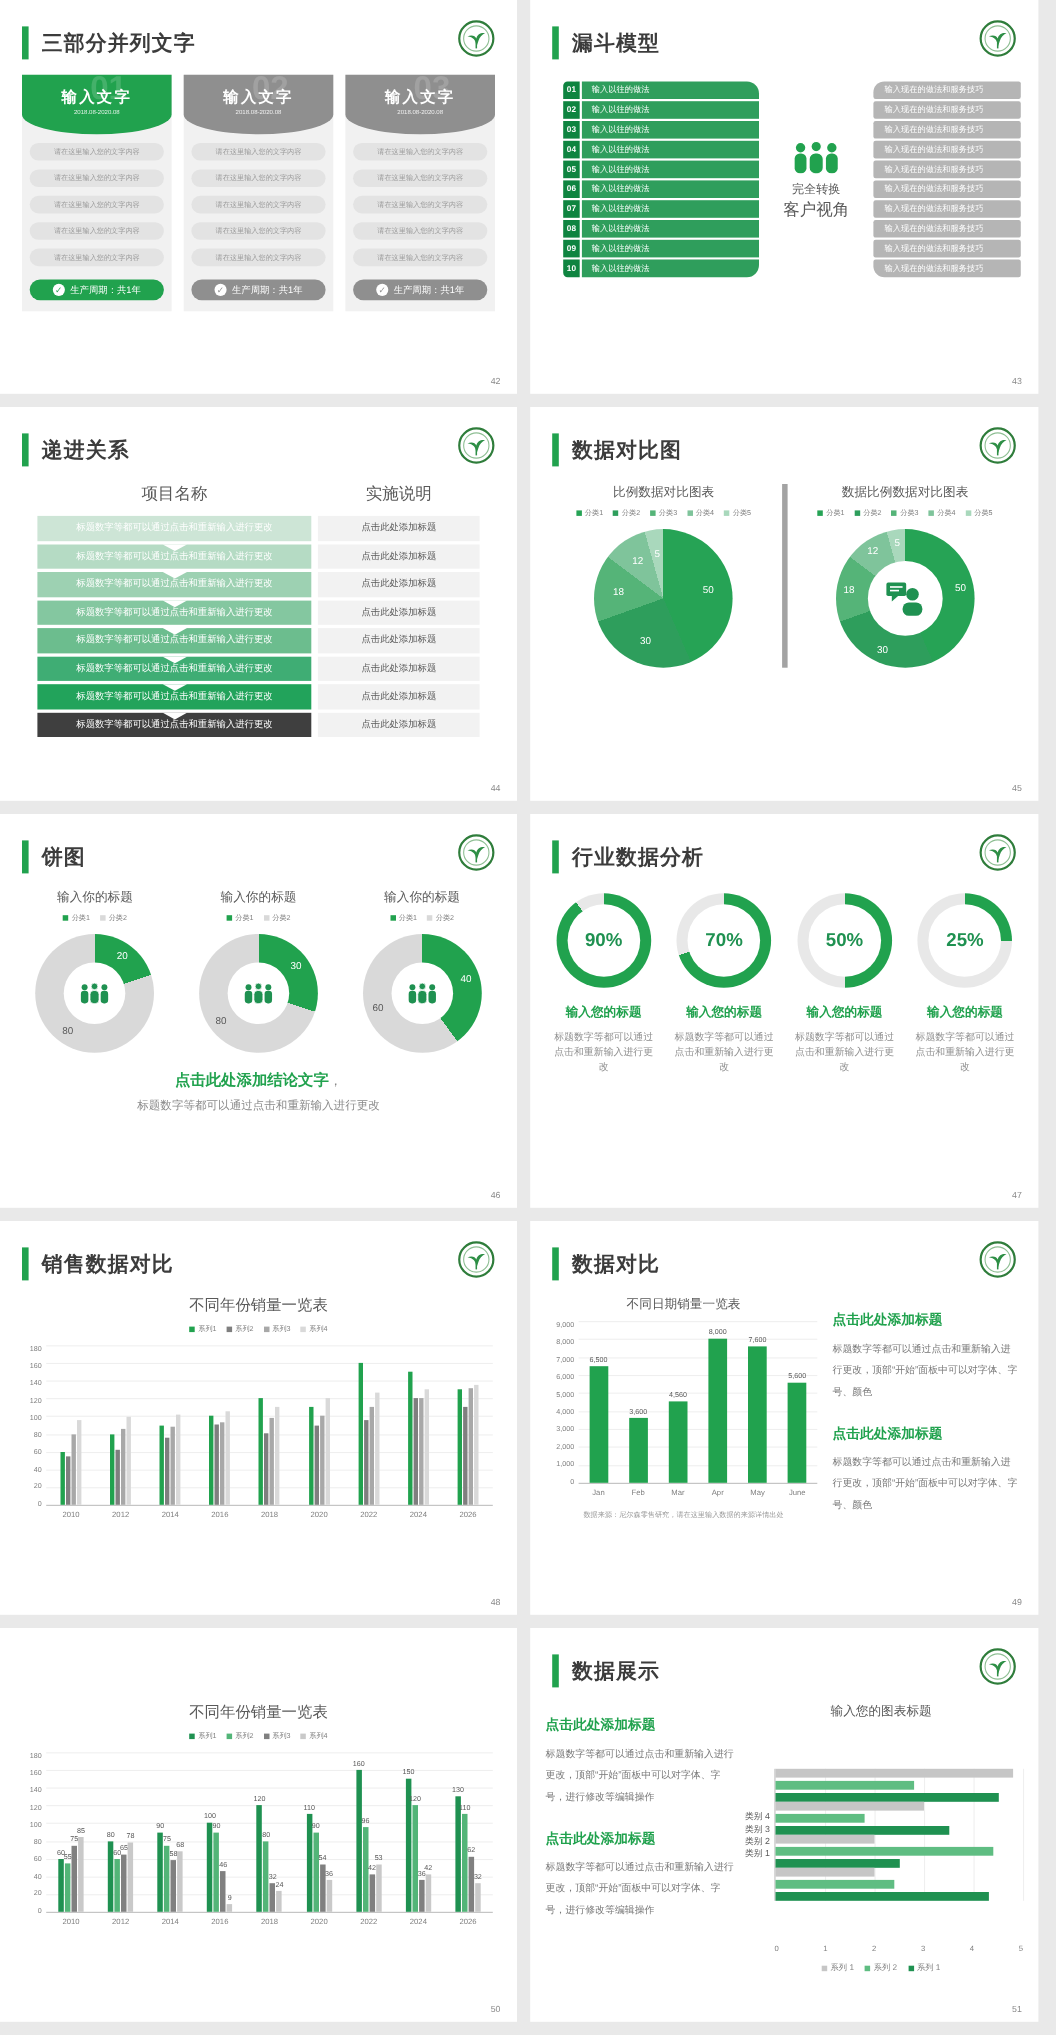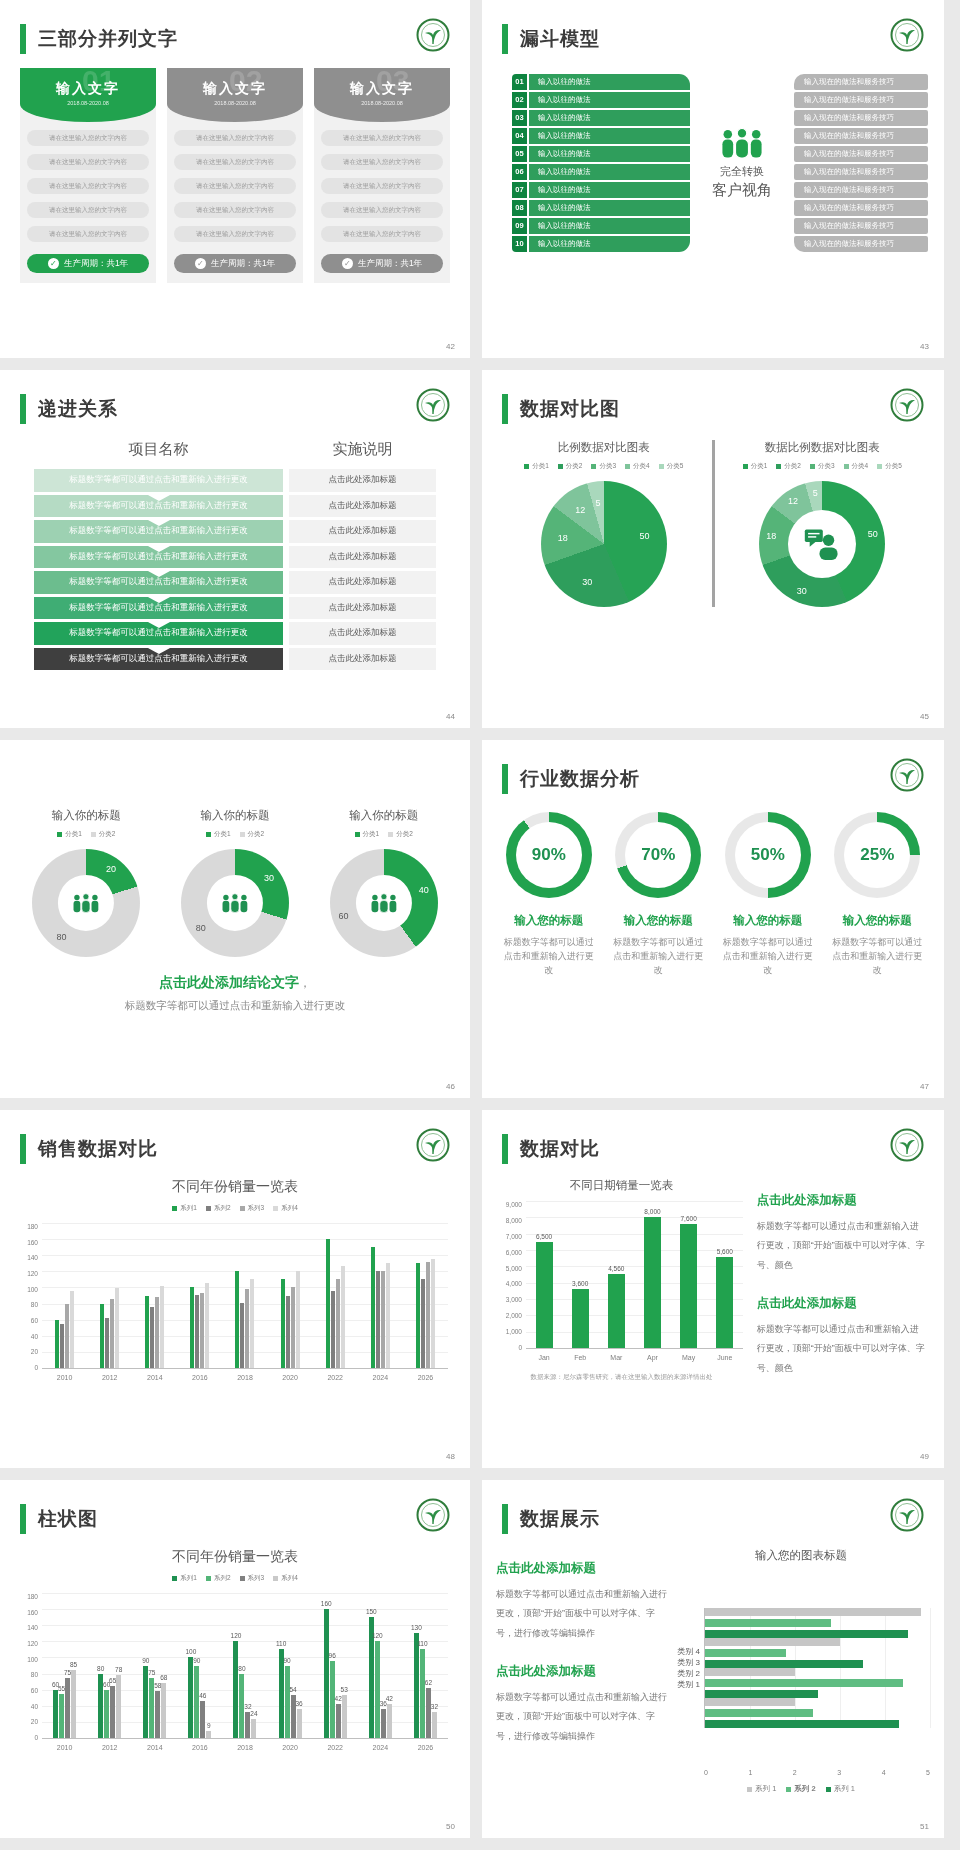--- a/index.html
+++ b/index.html
@@ -64,21 +64,21 @@
   .pl { width:62%; position:relative; color:#fff; font-size:8.5px; display:flex;
         align-items:center; justify-content:center; }
   .pl .notch { position:absolute; top:0; left:50%; transform:translateX(-50%); width:0; height:0;
         border-left:11px solid transparent; border-right:11px solid transparent; border-top:6px solid #fff; }
   .pr { flex:1; background:#f2f2f2; color:#595959; font-size:8.5px; display:flex;
         align-items:center; justify-content:center; }
 
   
   .dc { display:flex; padding:2px 14px 0; }
   .dhalf { flex:1; display:flex; flex-direction:column; align-items:center; }
-  .dhalf + .dhalf { border-left:3px solid #a3a3a3; }
+  .dhalf + .dhalf { border-left:5px solid #a3a3a3; }
   .ctitle { font-size:11.5px; color:#595959; margin-bottom:7px; }
   .legend { display:flex; justify-content:center; gap:9px; margin-bottom:10px; }
   .legend span { display:flex; align-items:center; gap:3px; font-size:6.5px; color:#7f7f7f; }
   .lgm { width:5px; height:5px; display:inline-block; flex:none; }
   .pie { position:relative; width:126px; height:126px; border-radius:50%; }
   .pie .plabel { position:absolute; transform:translate(-50%,-50%); font-size:9px; color:#fff; }
   .hole { position:absolute; left:50%; top:50%; transform:translate(-50%,-50%); background:#fff;
           border-radius:50%; display:flex; align-items:center; justify-content:center; color:#1F9151; }
 
   
@@ -428,20 +428,30 @@
                   <rect x="19" y="24" width="22" height="15" rx="7"></rect>
                 </svg>
               </div>
             </div>
           </div>
         </div>
       </div>
     <span class="pagenum">45</span>
   </section>
   <section class="card">
+    <header class="slide-head">
+      <span class="accent"></span>
+      <h2>饼图</h2>
+      <span class="logo"><svg viewBox="0 0 34 34">
+            <circle cx="17" cy="17" r="15.5" fill="#fff" stroke="#2F7D3B" stroke-width="2"></circle>
+            <circle cx="17" cy="17" r="11.5" fill="none" stroke="#8FBF94" stroke-width="1"></circle>
+            <path d="M17 25 C17 18 14 16 9 15 C13 13.5 16 14.5 17 17 C18 13 21 11.5 25 12 C22 14 20 15.5 19 19 Z" fill="#2E8F46"></path>
+            <rect x="16.3" y="19" width="1.4" height="7" fill="#2E8F46"></rect>
+          </svg></span>
+    </header>
     <div class="content" id="c4">
         <div class="p3">
           <div class="dhalf">
             <div class="ctitle">输入你的标题</div>
             <div class="legend">
               <span>
                 <i class="lgm" style="background: rgb(33, 162, 78);"></i>
                 <b style="font-weight: normal;">分类1</b>
               </span>
               <span>
@@ -796,30 +806,20 @@
             <div class="tblock">
               <h4>点击此处添加标题</h4>
               <p>标题数字等都可以通过点击和重新输入进行更改，顶部“开始”面板中可以对字体、字号、颜色</p>
             </div>
           </div>
         </div>
       </div>
     <span class="pagenum">49</span>
   </section>
   <section class="card">
-    <header class="slide-head">
-      <span class="accent"></span>
-      <h2>柱状图</h2>
-      <span class="logo"><svg viewBox="0 0 34 34">
-            <circle cx="17" cy="17" r="15.5" fill="#fff" stroke="#2F7D3B" stroke-width="2"></circle>
-            <circle cx="17" cy="17" r="11.5" fill="none" stroke="#8FBF94" stroke-width="1"></circle>
-            <path d="M17 25 C17 18 14 16 9 15 C13 13.5 16 14.5 17 17 C18 13 21 11.5 25 12 C22 14 20 15.5 19 19 Z" fill="#2E8F46"></path>
-            <rect x="16.3" y="19" width="1.4" height="7" fill="#2E8F46"></rect>
-          </svg></span>
-    </header>
     <div class="content" id="c8">
         <div class="vwrap">
           <div class="vtitle">不同年份销量一览表</div>
           <div class="legend">
             <span>
               <i class="lgm" style="background: rgb(31, 145, 81);"></i>
               <b style="font-weight: normal;">系列1</b>
             </span>
             <span>
               <i class="lgm" style="background: rgb(83, 181, 120);"></i>
@@ -1072,21 +1072,21 @@
               <span>4</span>
               <span>5</span>
             </div>
             <div class="hlegend">
               <span>
                 <i class="lgm" style="background: rgb(198, 198, 198);"></i>
                 <b style="font-weight: normal;">系列 1</b>
               </span>
               <span>
                 <i class="lgm" style="background: rgb(95, 189, 130);"></i>
-                <b style="font-weight: bold;">系列 2</b>
+                <b style="font-weight: normal;">系列 2</b>
               </span>
               <span>
                 <i class="lgm" style="background: rgb(31, 145, 81);"></i>
                 <b style="font-weight: normal;">系列 1</b>
               </span>
             </div>
           </div>
         </div>
       </div>
     <span class="pagenum">51</span>

